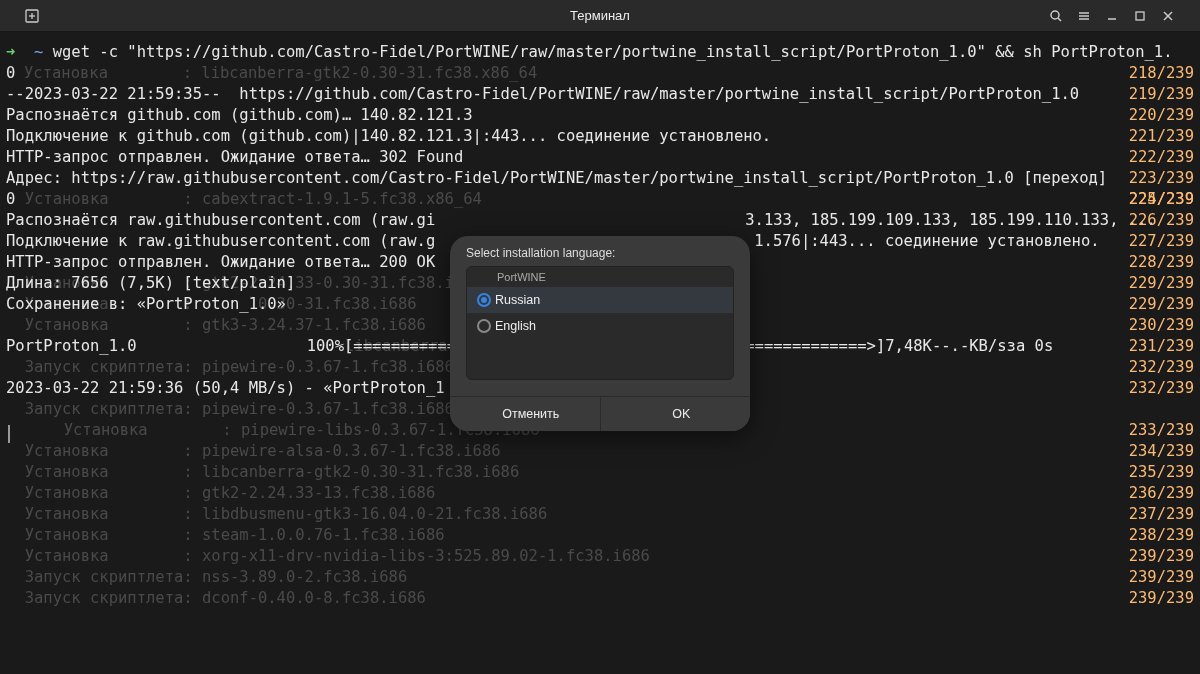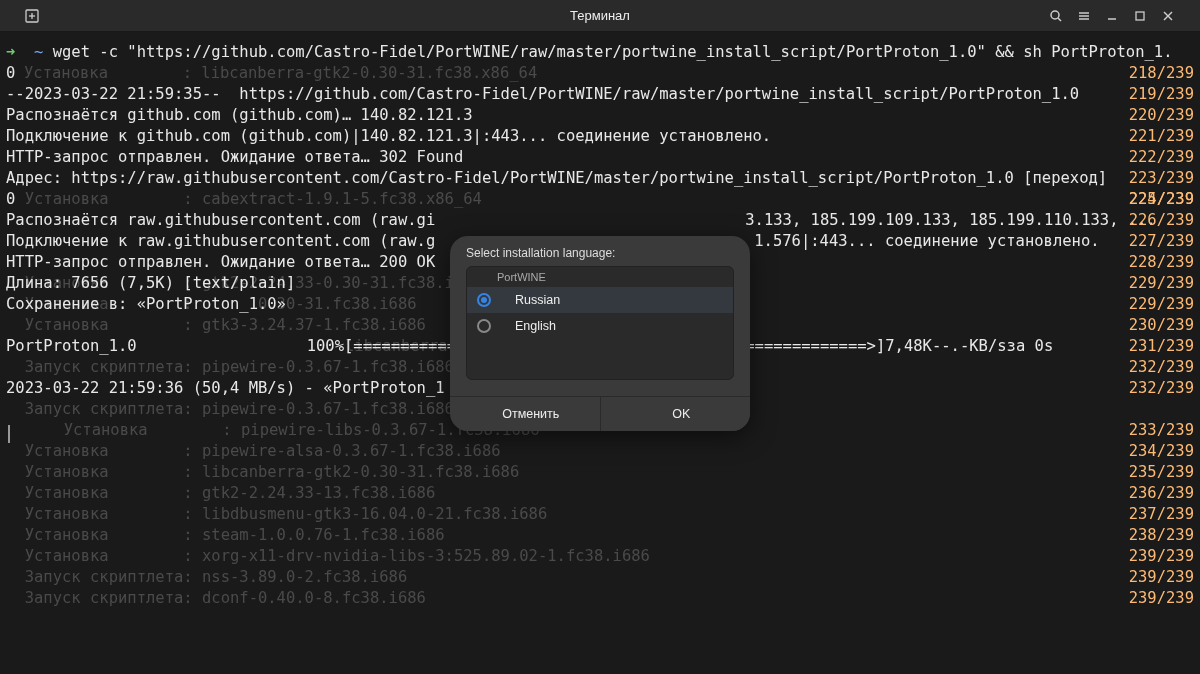--- a/index.html
+++ b/index.html
@@ -124,21 +124,21 @@
     .lang-header-row {
       padding: 4px 30px;
       font-size: 11px;
       color: #aaa;
       background: #2a2a2a;
     }
     .lang-option {
       display: flex;
       align-items: center;
       padding: 6px 10px;
-      gap: 24px;
+      gap: 4px;
       font-size: 12.5px;
       color: #eee;
       cursor: pointer;
     }
     .lang-option.selected {
       background: #33393f;
     }
     .radio {
       width: 14px;
       height: 14px;

